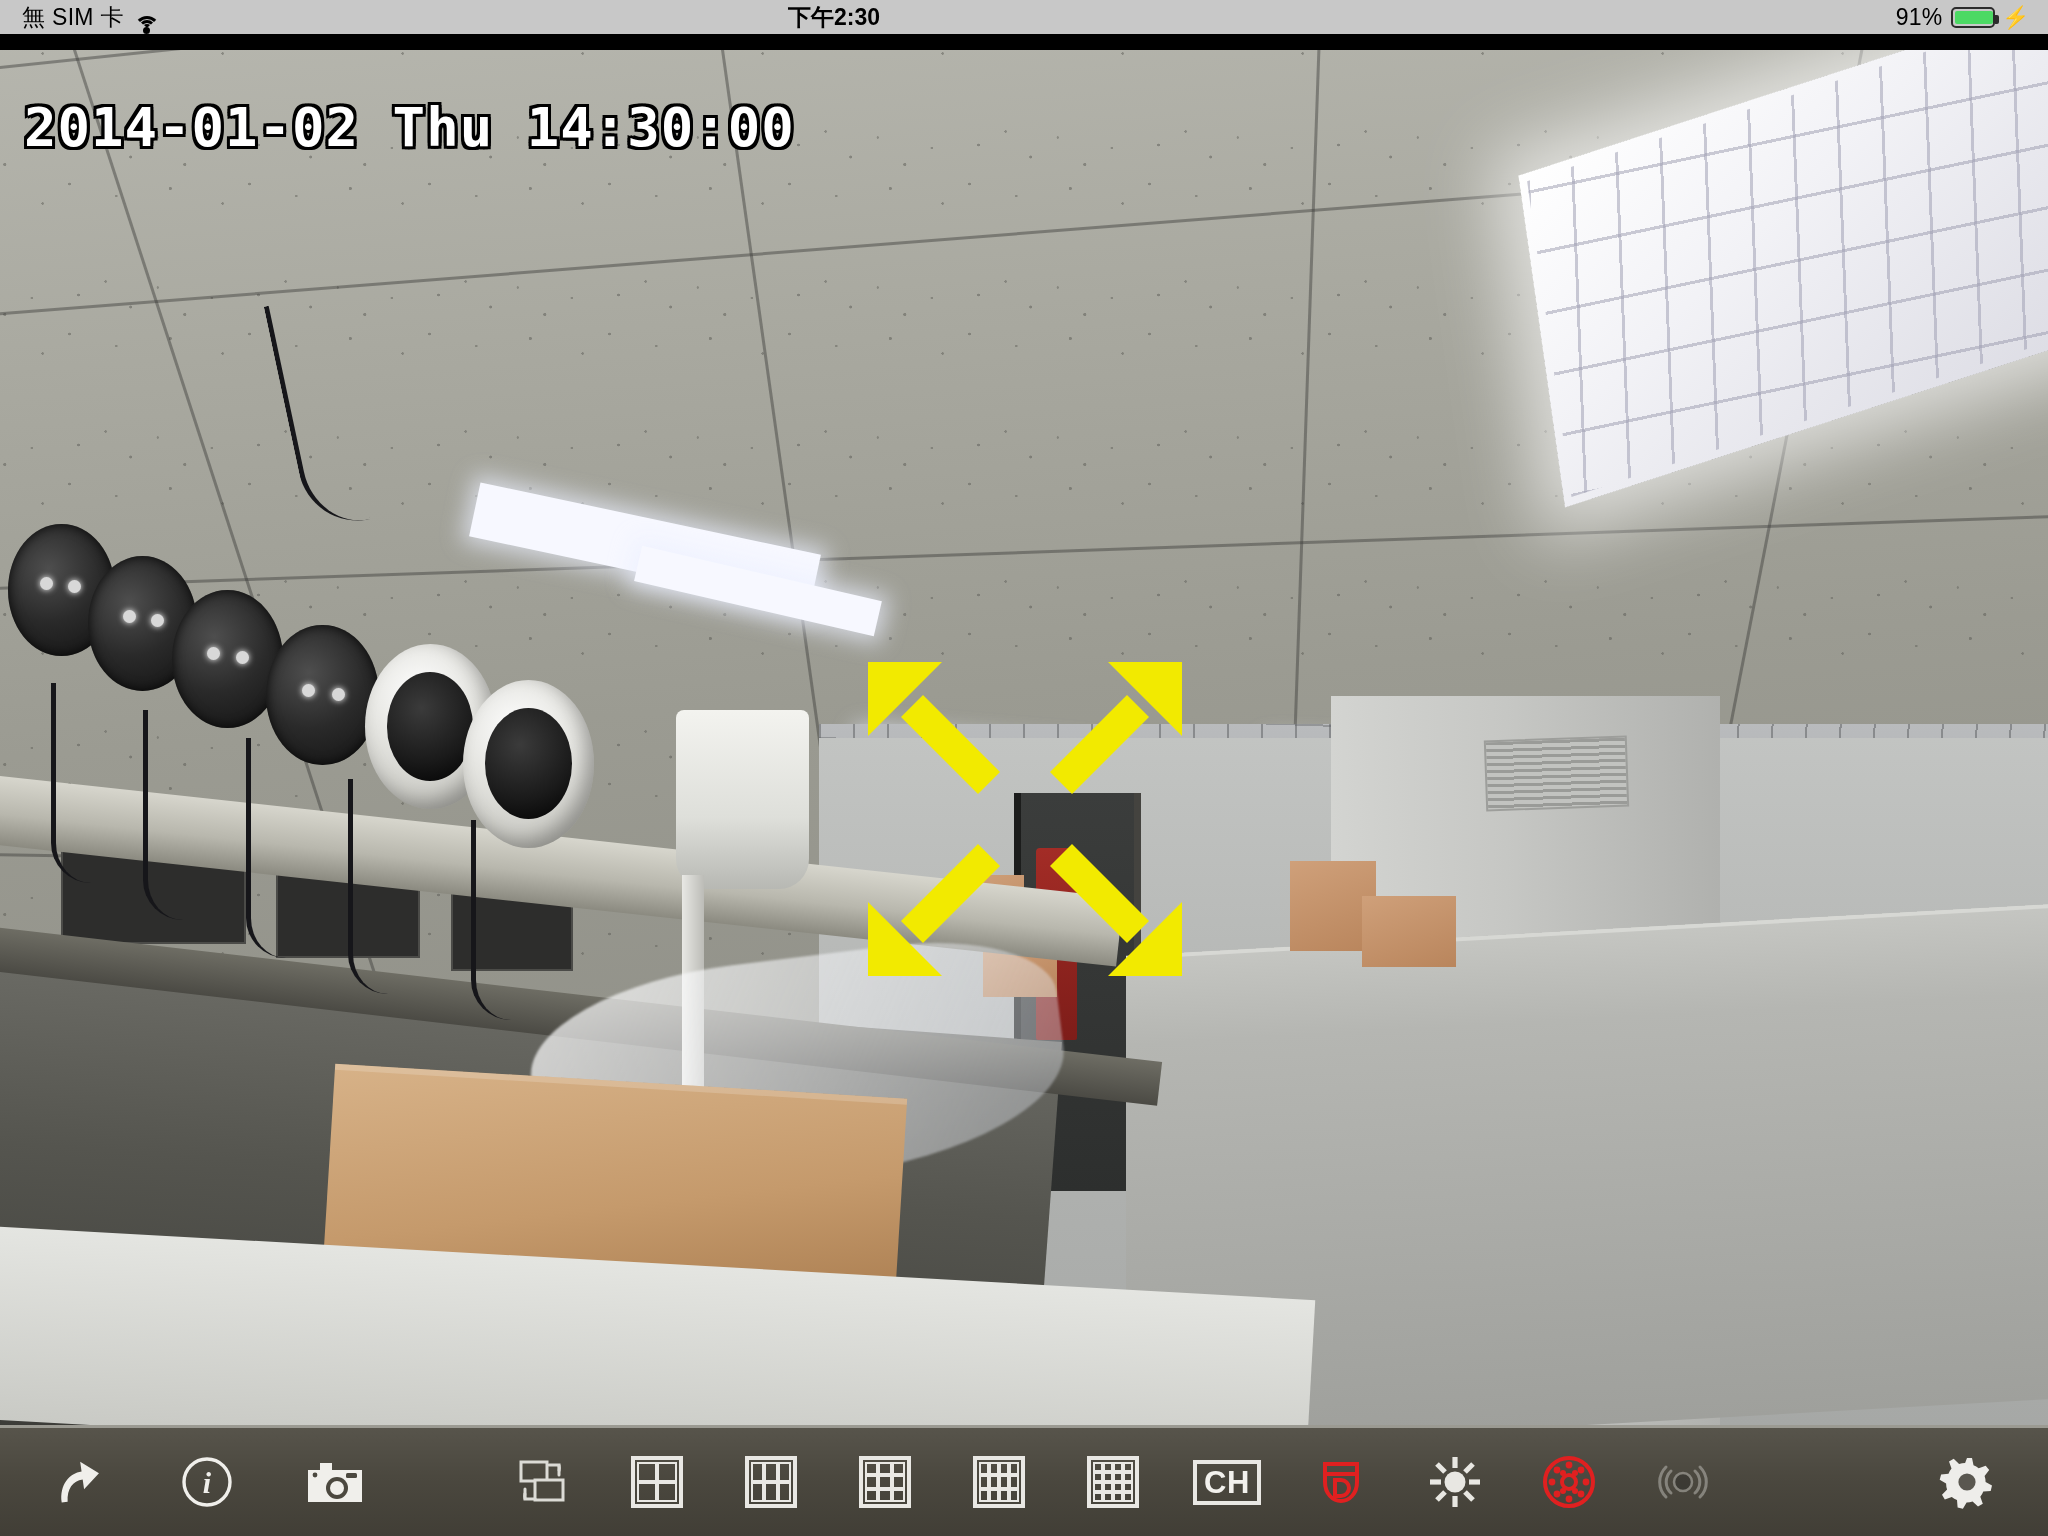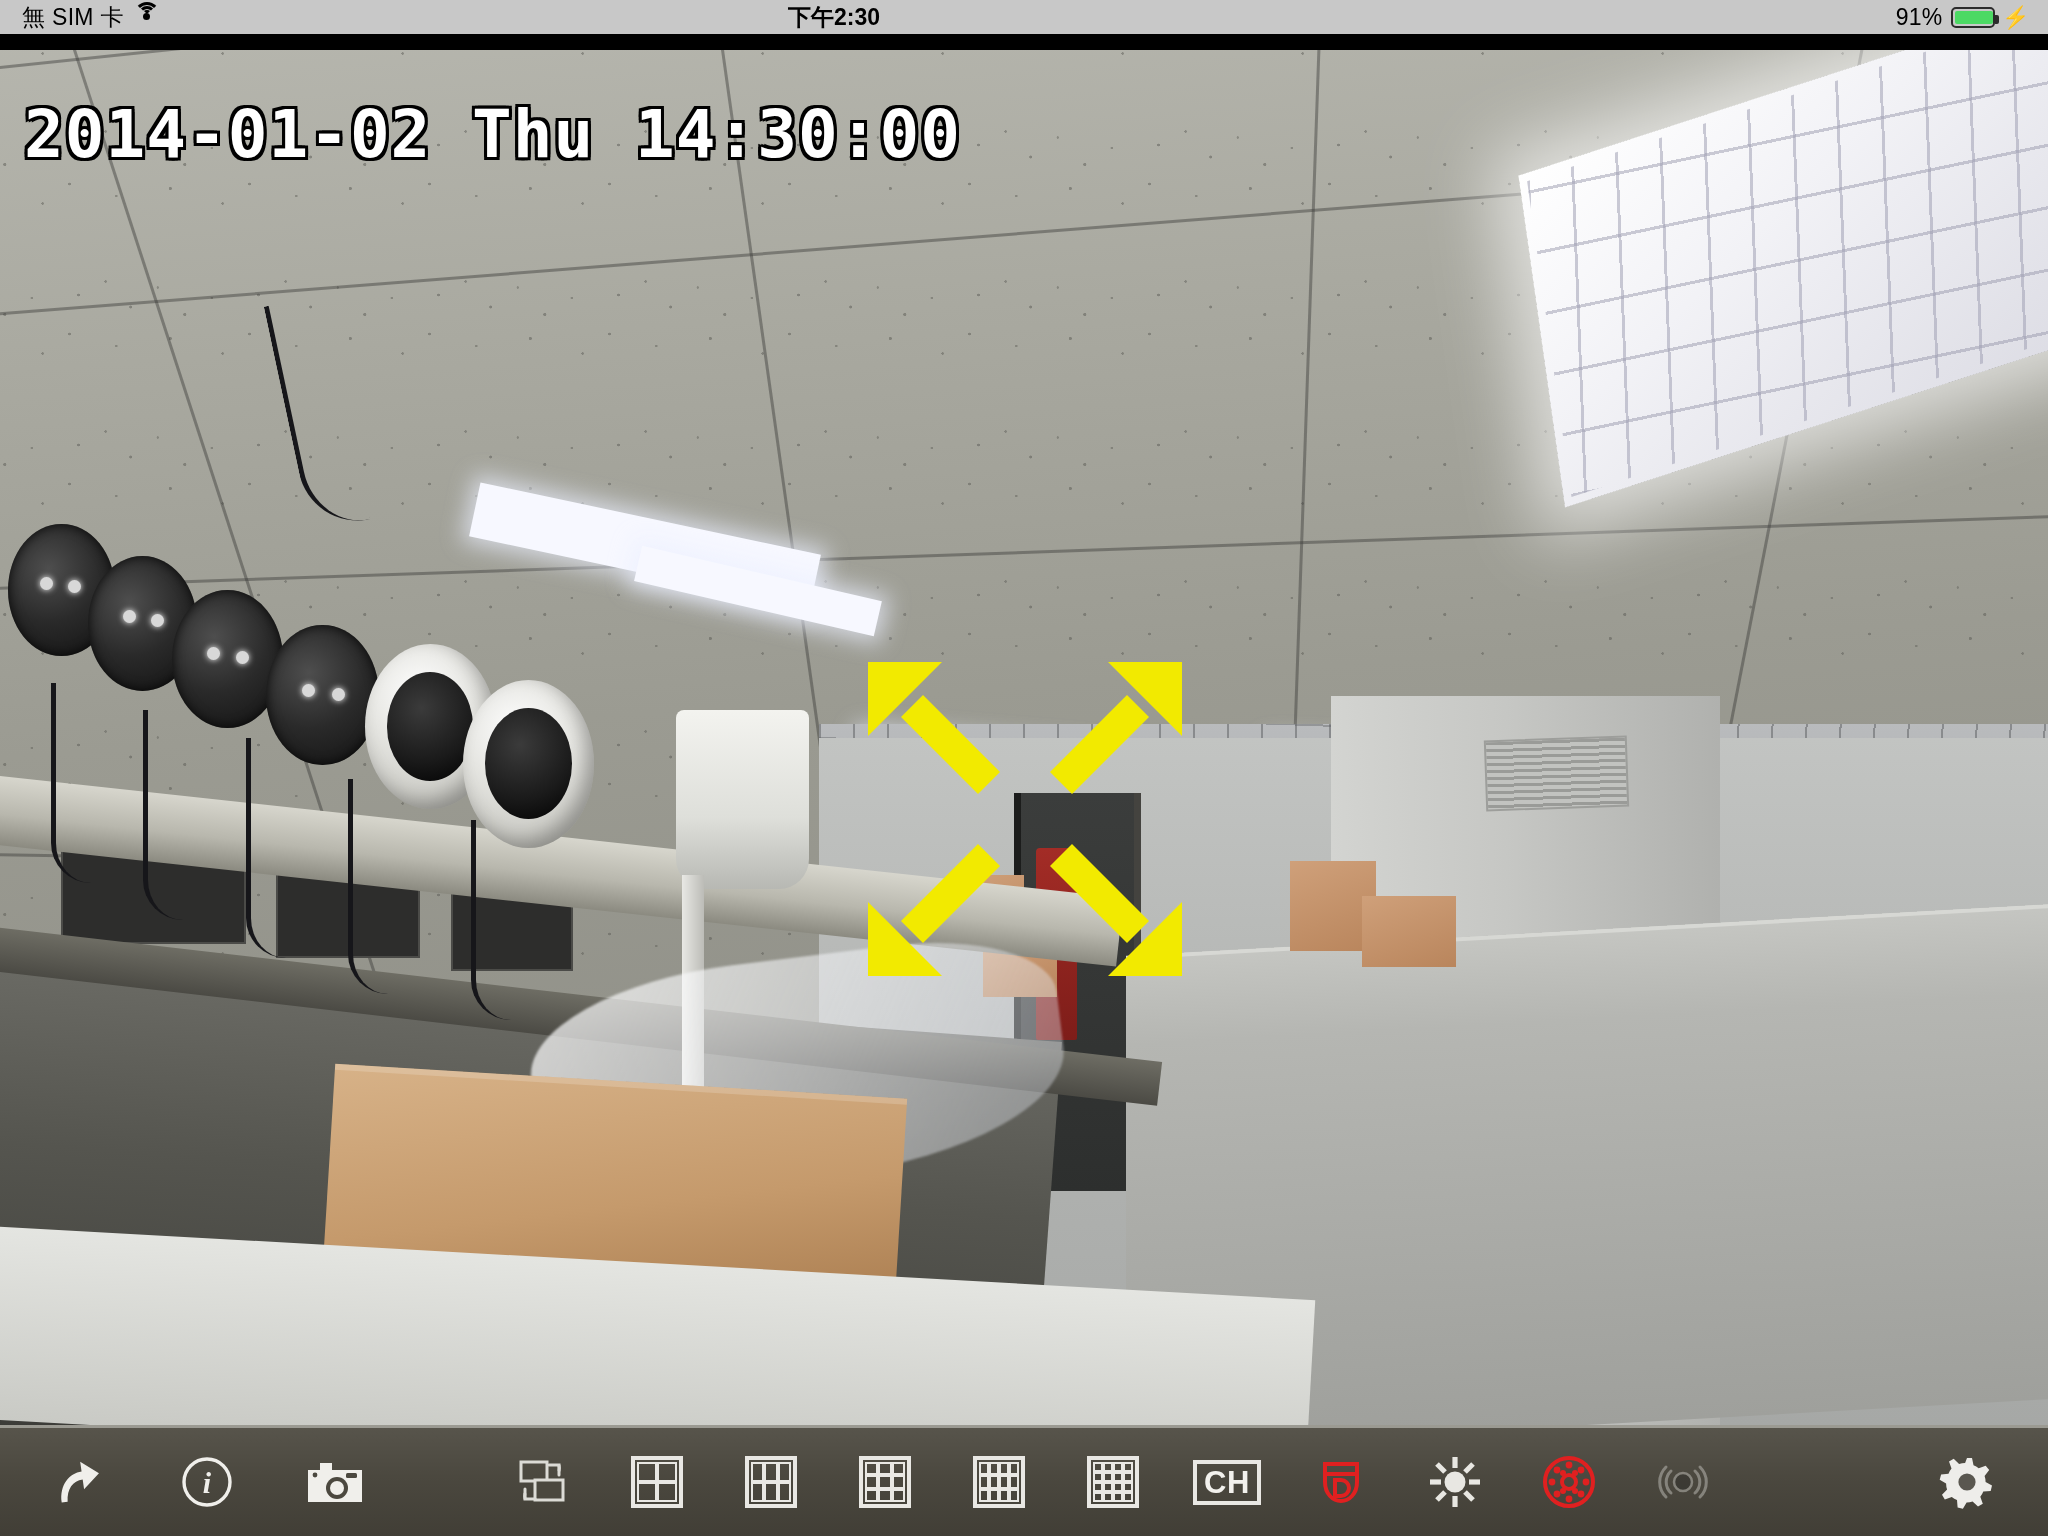--- a/index.html
+++ b/index.html
@@ -10,21 +10,21 @@
   }
 
   
   #status-bar{
     position:absolute; top:0; left:0;
     width:2048px; height:34px;
     background:#c8c8c8;
     display:flex; align-items:center;
     color:#000;
   }
-  .sb-left{ position:absolute; left:22px; display:flex; align-items:flex-start; gap:10px; }
+  .sb-left{ position:absolute; left:22px; display:flex; align-items:flex-end; gap:10px; }
   .sb-center{ position:absolute; left:0; width:1668px; text-align:center; }
   .sb-right{ position:absolute; right:18px; display:flex; align-items:center; gap:8px; }
   .sb-text{ font-size:23px; letter-spacing:.3px; line-height:34px; font-weight:400; }
   .sb-time{ font-size:23px; font-weight:700; line-height:34px; }
   .wifi-icon{ width:26px; height:20px; position:relative; display:inline-block; }
   .wifi-icon i{ position:absolute; left:50%; transform:translateX(-50%);
                 border:3px solid #000; border-bottom-color:transparent;
                 border-left-color:transparent; border-right-color:transparent;
                 border-radius:50%; }
   .wifi-icon i:nth-child(1){ width:26px; height:26px; top:2px; }
@@ -193,21 +193,21 @@
     background:linear-gradient(180deg,#f3f3ef 0%,#dedfda 60%,#b7b8b3 100%);
     border-radius:8px 8px 30px 30px;
   }
   .ptz-pole{ position:absolute; left:33.3%; top:60%; width:1.1%; height:17%;
     background:linear-gradient(90deg,#e8e8e4,#bcbcb7); }
 
   
   #timestamp{
     position:absolute; left:24px; top:46px;
     font-family:"DejaVu Sans Mono","Liberation Mono",monospace;
-    font-size:66px; font-weight:700; color:#fff; letter-spacing:1px;
+    font-size:54px; font-weight:700; color:#fff; letter-spacing:1px;
     text-shadow:
       -3px -3px 0 #000, 3px -3px 0 #000, -3px 3px 0 #000, 3px 3px 0 #000,
       0 -3px 0 #000, 0 3px 0 #000, -3px 0 0 #000, 3px 0 0 #000;
     white-space:nowrap;
   }
   #ch-label{
     position:absolute; left:14px; bottom:34px;
     font-size:110px; font-weight:700; color:#fff; line-height:1;
     text-shadow:
       -4px -4px 0 #000, 4px -4px 0 #000, -4px 4px 0 #000, 4px 4px 0 #000,

